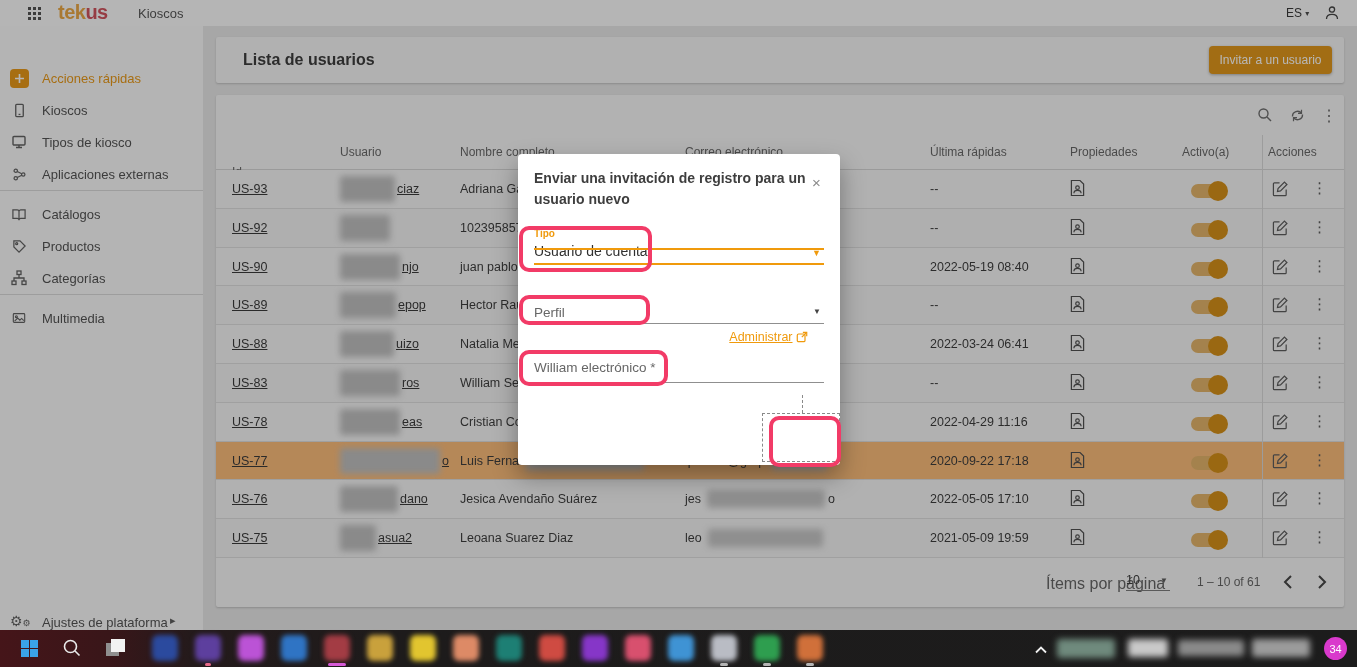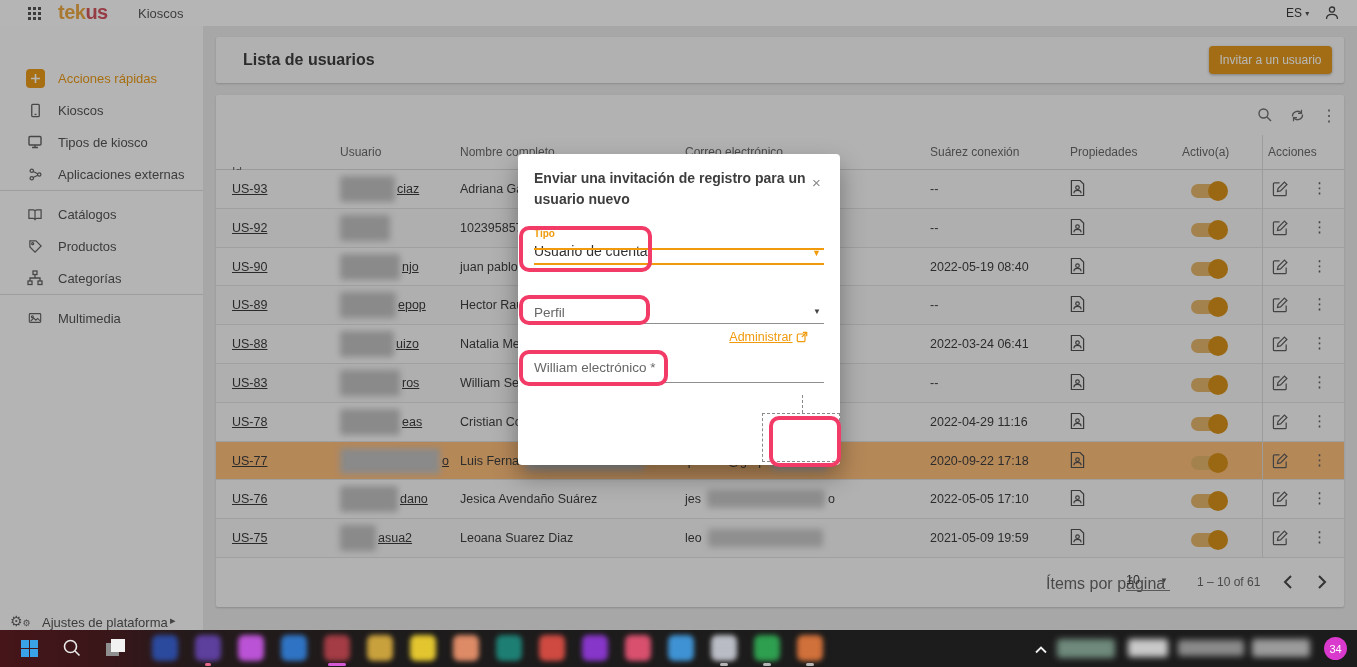--- a/index.html
+++ b/index.html
@@ -14,21 +14,21 @@
   #apps-grid span { background:#4a4a4a; }
   #logo { position:absolute; left:58px; top:1px; font-size:20px; font-weight:bold; letter-spacing:-0.5px; }
   #logo .p1 { color:#eaa43c; } #logo .p2 { color:#cf4a55; }
   #logo-app { position:absolute; left:138px; top:6px; font-size:13px; color:#4d4d4d; }
   #lang { position:absolute; left:1286px; top:6px; font-size:12px; color:#2e2e2e; cursor:pointer; }
   #lang .caret { font-size:8px; vertical-align:1px; color:#444; }
   #topbar-user { position:absolute; left:1324px; top:5px; }
 
   
   #sidebar { position:absolute; left:0; top:26px; width:203px; height:604px; background:#fbfbfb; }
-  .side-item { position:absolute; left:16px; width:203px; height:32px; cursor:pointer; }
+  .side-item { position:absolute; left:0; width:203px; height:32px; cursor:pointer; }
   .side-item .icn { position:absolute; left:10px; top:7px; width:18px; height:18px; display:flex;
                     align-items:center; justify-content:center; }
   .side-item .lbl { position:absolute; left:42px; top:9px; font-size:13px; color:#4a4a4a; white-space:nowrap; }
   .side-item.active .lbl { color:#e8940c; }
   .side-item.active .icn { background:#e8940c; border-radius:4px; width:19px; height:19px; }
   .side-div { position:absolute; left:0; width:203px; border-top:1px solid #d9d9d9; }
   #side-footer { position:absolute; left:0; top:580px; width:203px; height:32px; cursor:pointer; }
   #side-footer .gear { position:absolute; left:10px; top:7px; font-size:14px; color:#5a5a5a; }
   #side-footer .lbl { position:absolute; left:42px; top:9px; font-size:13px; color:#4a4a4a; }
   #side-footer .arrow { position:absolute; left:170px; top:8px; font-size:11px; color:#555; }
@@ -260,21 +260,21 @@
           </svg>
         </div>
         <div class="tool-ic" style="left:1103px">⋮</div>
       </div>
 
       <div id="thead">
           <div class="th" style="left: 16px; margin-top: 20px;">Id<span style="font-size: 11px;"> ↓</span></div>
           <div class="th" style="left: 124px;">Usuario</div>
           <div class="th" style="left: 244px;">Nombre completo</div>
           <div class="th" style="left: 469px;">Correo electrónico</div>
-          <div class="th" style="left: 714px;">Suárez conexión</div>
+          <div class="th" style="left: 714px;">Última rápidas</div>
           <div class="th" style="left: 854px;">Propiedades</div>
           <div class="th" style="left: 966px;">Activo(a)</div>
           <div class="th" style="left: 1052px;">Acciones</div>
         </div>
       <div id="rows">
           <div class="row" style="top: 75px;">
             <a class="cell id-link" style="left:16px">US-93</a>
             <div class="redact" style="left:124px;width:55px"></div>
             <a class="cell user-suffix" style="left:181px">ciaz</a>
             <div class="cell" style="left:244px">Adriana Gar</div>

